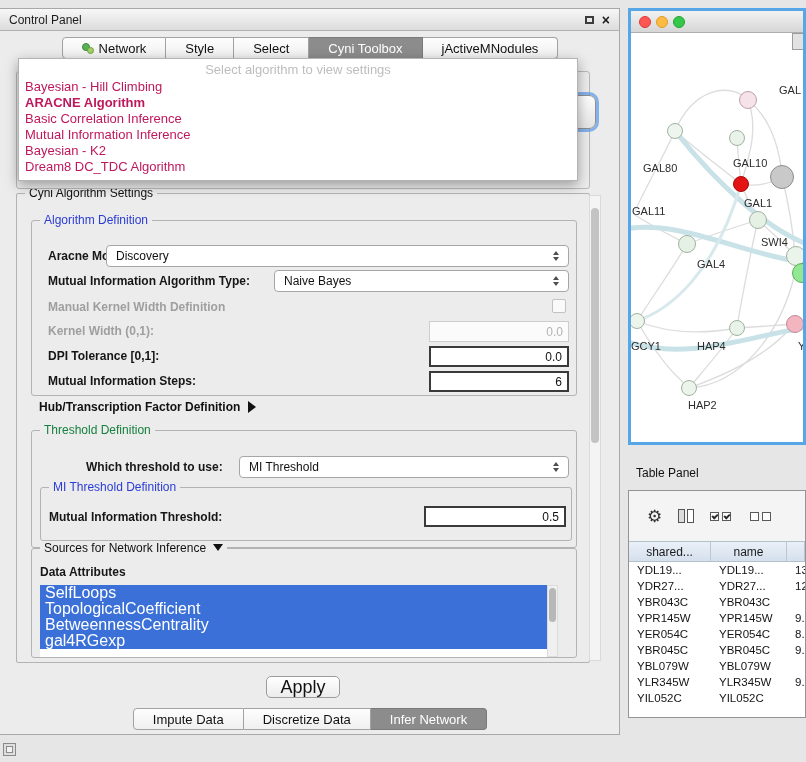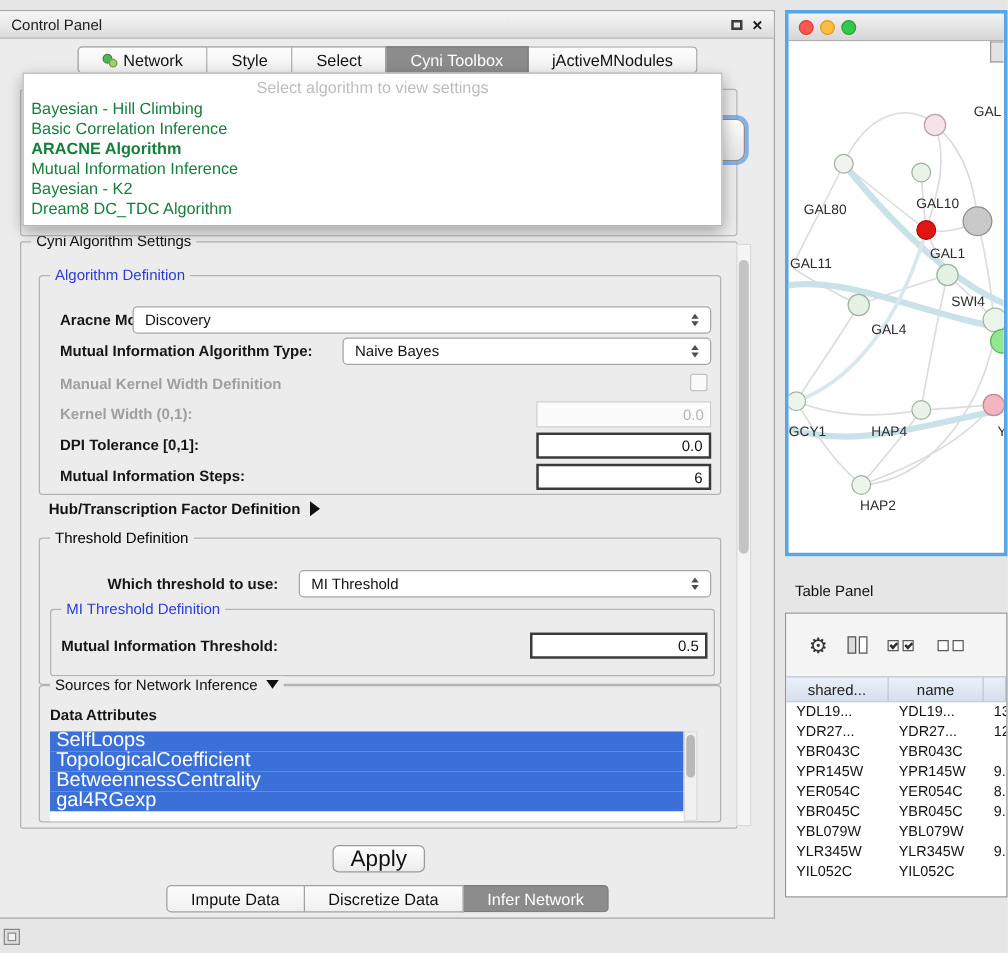--- a/index.html
+++ b/index.html
@@ -23,29 +23,29 @@
   .tab-net-icon::before{content:"";position:absolute;left:0;top:1px;width:6px;height:6px;border-radius:50%;background:#57b257;border:1px solid #3d8a3d;}
   .tab-net-icon::after{content:"";position:absolute;right:0;bottom:0;width:5px;height:5px;border-radius:50%;background:#a5d06a;border:1px solid #6fa03a;}
 
   
   .hidden-group{position:absolute;left:16px;top:62px;width:574px;height:118px;border:1px solid #b9b9b9;border-radius:3px;background:#ececec;z-index:1;}
   .focus-combo{position:absolute;left:538px;top:86px;width:58px;height:34px;border:1px solid #8f8f8f;border-radius:7px;background:linear-gradient(#fdfdfd,#e4e4e4);box-shadow:0 0 0 3px rgba(98,158,233,.75);z-index:2;}
 
   
   .algo-popup{position:absolute;left:18px;top:49px;width:560px;background:#fff;border:1px solid #b4b4b4;box-shadow:0 4px 12px rgba(0,0,0,.35);z-index:60;padding-bottom:5px;}
   .popup-header{color:#bdbdbd;text-align:center;font-size:13px;padding:3px 0 2px;}
-  .popup-item{font-size:13px;padding:0 6px;line-height:16px;color:#15803d;white-space:nowrap;}
+  .popup-item{font-size:13px;padding:0 6px;line-height:16px;color:#be185d;white-space:nowrap;}
   .popup-item.selected{font-weight:bold;}
 
   
   .settings-group{position:absolute;left:16px;top:184px;width:574px;height:470px;border:1px solid #b3b3b3;border-radius:2px;}
   .gtitle{position:absolute;top:-8px;left:8px;background:#ececec;padding:0 4px;font-size:12px;color:#111;white-space:nowrap;}
   .group{position:absolute;border:1px solid #b3b3b3;border-radius:3px;}
   .t-blue{color:#2a3cd6;}
-  .t-green{color:#000000;}
+  .t-green{color:#15803d;}
 
   .v-scroll{position:absolute;left:589px;top:186px;width:12px;height:466px;background:#f4f4f4;border:1px solid #dadada;}
   .v-scroll .thumb{position:absolute;left:1px;top:12px;width:8px;height:235px;background:#c3c3c3;border-radius:5px;}
 
   .flabel{position:absolute;font-size:12px;font-weight:bold;color:#161616;white-space:nowrap;}
   .flabel.disabled{color:#9f9f9f;}
 
   .combo{position:absolute;height:22px;background:#fff;border:1px solid #a6a6a6;border-radius:4px;display:flex;align-items:center;padding:0 9px;font-size:12px;color:#111;}
   .combo-arrows{margin-left:auto;display:flex;flex-direction:column;gap:2px;align-items:center;}
   .combo-arrows i{display:block;width:0;height:0;border-left:3.5px solid transparent;border-right:3.5px solid transparent;}
@@ -132,22 +132,22 @@
       </div>
     </div>
 
   <div class="hidden-group"></div>
   <div class="focus-combo"></div>
 
   <div class="algo-popup">
     <div class="popup-header">Select algorithm to view settings</div>
     <div>
         <div class="popup-item">Bayesian - Hill Climbing</div>
+        <div class="popup-item selected">ARACNE Algorithm</div>
         <div class="popup-item">Basic Correlation Inference</div>
-        <div class="popup-item selected">ARACNE Algorithm</div>
         <div class="popup-item">Mutual Information Inference</div>
         <div class="popup-item">Bayesian - K2</div>
         <div class="popup-item">Dream8 DC_TDC Algorithm</div>
       </div>
   </div>
 
   <div class="settings-group">
     <span class="gtitle">Cyni Algorithm Settings</span>
 
     <div class="group" style="left:14px;top:26px;width:546px;height:176px;">

